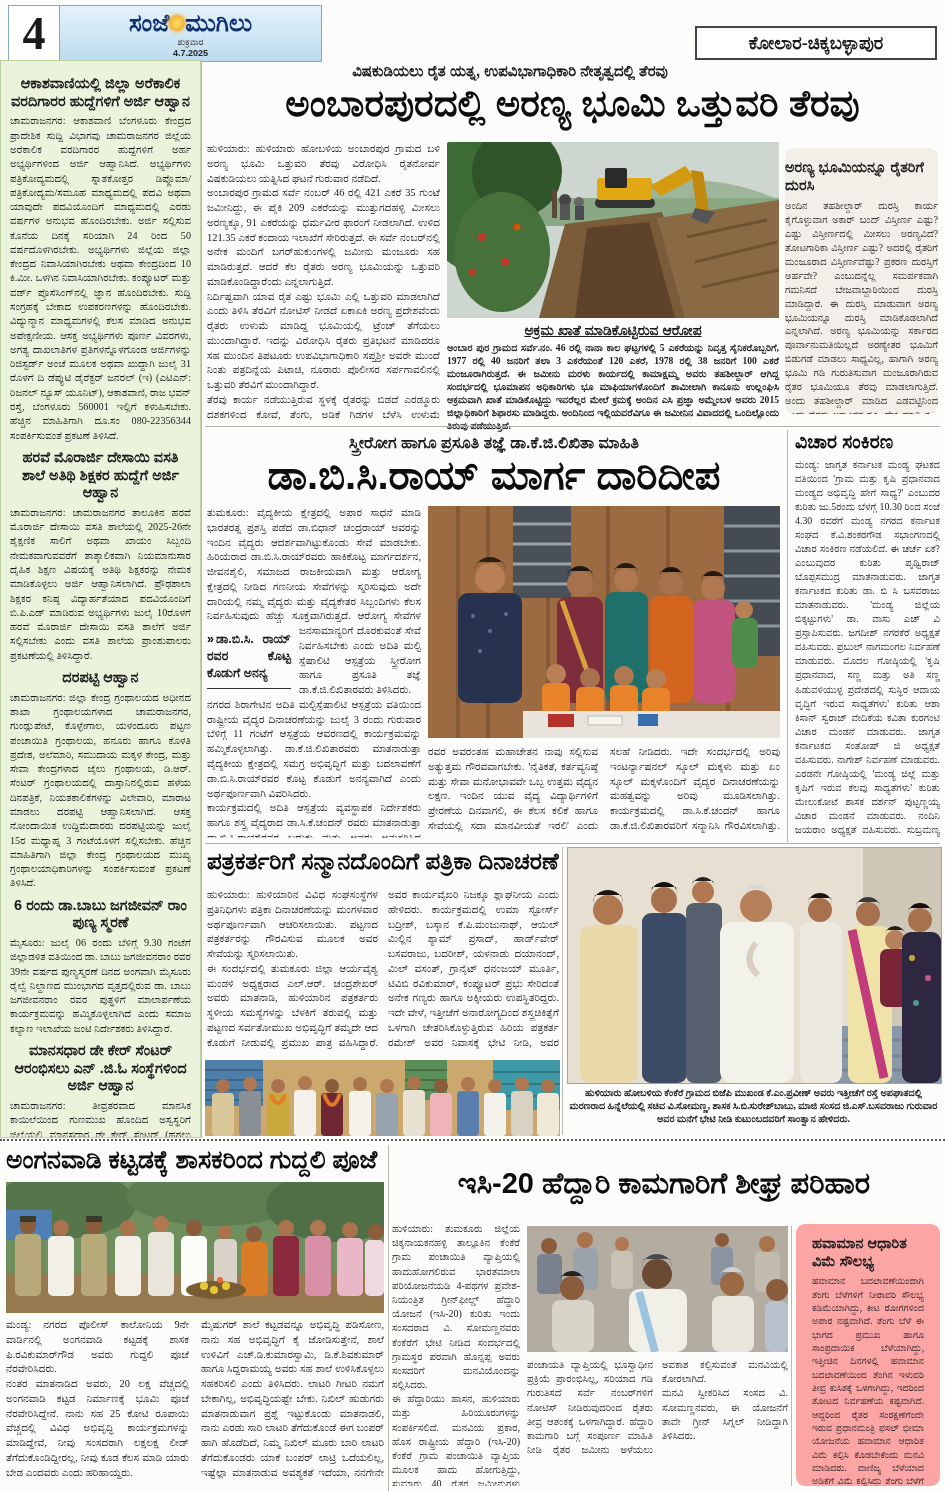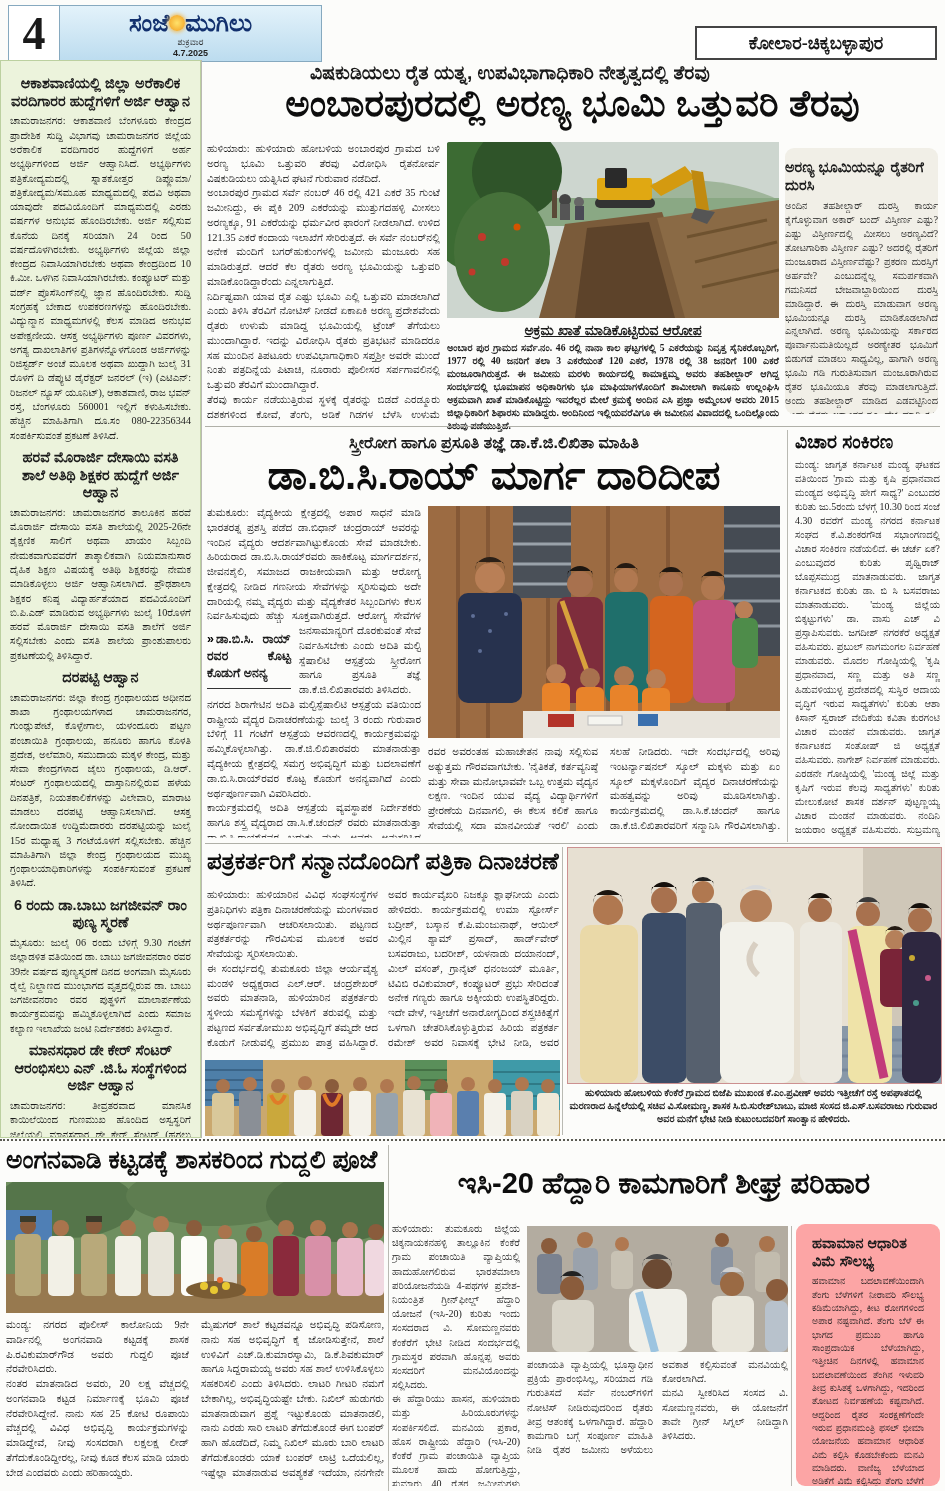--- a/index.html
+++ b/index.html
@@ -86,21 +86,21 @@
     <div>
       <div class="sb-title">6 ರಂದು ಡಾ.ಬಾಬು ಜಗಜೀವನ್ ರಾಂ ಪುಣ್ಯ ಸ್ಮರಣೆ</div>
       <div class="sb-body">ಮೈಸೂರು: ಜುಲೈ 06 ರಂದು ಬೆಳಿಗ್ಗೆ 9.30 ಗಂಟೆಗೆ ಜಿಲ್ಲಾಡಳಿತ ವತಿಯಿಂದ ಡಾ. ಬಾಬು ಜಗಜೀವನರಾಂ ರವರ 39ನೇ ವರ್ಷದ ಪುಣ್ಯಸ್ಮರಣೆ ದಿನದ ಅಂಗವಾಗಿ ಮೈಸೂರು ರೈಲ್ವೆ ನಿಲ್ದಾಣದ ಮುಂಭಾಗದ ವೃತ್ತದಲ್ಲಿರುವ ಡಾ. ಬಾಬು ಜಗಜೀವನರಾಂ ರವರ ಪುತ್ಥಳಿಗೆ ಮಾಲಾರ್ಪಣೆಯ ಕಾರ್ಯಕ್ರಮವನ್ನು ಹಮ್ಮಿಕೊಳ್ಳಲಾಗಿದೆ ಎಂದು ಸಮಾಜ ಕಲ್ಯಾಣ ಇಲಾಖೆಯ ಜಂಟಿ ನಿರ್ದೇಶಕರು ತಿಳಿಸಿದ್ದಾರೆ.</div>
     </div>
     <div>
       <div class="sb-title">ಮಾನಸಧಾರ ಡೇ ಕೇರ್ ಸೆಂಟರ್ ಆರಂಭಿಸಲು ಎನ್ .ಜಿ.ಓ ಸಂಸ್ಥೆಗಳಿಂದ ಅರ್ಜಿ ಆಹ್ವಾನ</div>
       <div class="sb-body">ಚಾಮರಾಜನಗರ: ತೀವ್ರತರವಾದ ಮಾನಸಿಕ ಕಾಯಿಲೆಯಿಂದ ಗುಣಮುಖ ಹೊಂದಿದ ಅಸ್ವಸ್ಥರಿಗೆ ಜಿಲ್ಲೆಯಲ್ಲಿ ಮಾನಸಧಾರ ಡೇ ಕೇರ್ ಸೆಂಟರ್ (ಹಗಲು ಆರೈಕೆ ಕೇಂದ್ರ) ಆರಂಭಿಸಲು ಪರವಾನಗಿ ಹೊಂದಿರುವ ಸರ್ಕಾರೇತರ ಸಂಸ್ಥೆಗಳಿಂದ (ಎನ್.ಜಿ.ಓ) ಅರ್ಜಿ ಆಹ್ವಾನಿಸಲಾಗಿದೆ. 20 ಪುರುಷರು ಮತ್ತು 20 ಮಹಿಳೆಯರು ಸೇರಿದಂತೆ ಒಟ್ಟು 40 ಅಸ್ವಸ್ಥರನ್ನು ಒಳಗೊಂಡ ಹಗಲು ಆರೈಕೆ ಕೇಂದ್ರ ನಿರ್ವಹಿಸಬೇಕಾಗಿರುತ್ತದೆ. ಆಸಕ್ತಿಯುಳ್ಳ ಸರ್ಕಾರೇತರ ಸಂಸ್ಥೆಗಳು (ಎನ್.ಜಿ.ಓ) ನಗರದ ಜಿಲ್ಲಾಡಳಿತ ಭವನದಲ್ಲಿರುವ 3ನೇ ಮಹಡಿಯ ಕೊಠಡಿ ಸಂಖ್ಯೆ 342ರ ಜಿಲ್ಲಾ ಮಾನಸಿಕ ಆರೋಗ್ಯ ಕಾರ್ಯಕ್ರಮ ಕಚೇರಿಯಲ್ಲಿ ಅರ್ಜಿ ಪಡೆದು ಭರ್ತಿ ಮಾಡಿ ಸೂಕ್ತ ದಾಖಲೆಗಳೊಂದಿಗೆ ಜುಲೈ 25ರ ಸಂಜೆ 4 ಗಂಟೆಯೊಳಗೆ ಸಲ್ಲಿಸಬಹುದು. ಹೆಚ್ಚಿನ ಮಾಹಿತಿಗಾಗಿ ಜಿಲ್ಲಾ ಮಾನಸಿಕ ಆರೋಗ್ಯ ಕಾರ್ಯಕ್ರಮಾಧಿಕಾರಿಯನ್ನು ಸಂಪರ್ಕಿಸುವಂತೆ ಜಿಲ್ಲಾ ಆರೋಗ್ಯ ಮತ್ತು ಕುಟುಂಬ ಕಲ್ಯಾಣಾಧಿಕಾರಿಗಳು ಪ್ರಕಟಣೆಯಲ್ಲಿ ತಿಳಿಸಿದ್ದಾರೆ.</div>
     </div>
   </div>
 
-  <div class="abs kicker" style="left:210px;top:62px;width:600px;font-size:19px;">ವಿಷಕುಡಿಯಲು ರೈತ ಯತ್ನ, ಉಪವಿಭಾಗಾಧಿಕಾರಿ ನೇತೃತ್ವದಲ್ಲಿ ತೆರವು</div>
+  <div class="abs kicker" style="left:210px;top:62px;width:600px;font-size:15px;">ವಿಷಕುಡಿಯಲು ರೈತ ಯತ್ನ, ಉಪವಿಭಾಗಾಧಿಕಾರಿ ನೇತೃತ್ವದಲ್ಲಿ ತೆರವು</div>
   <div class="abs headline center" style="left:205px;top:84px;width:735px;font-size:37px;">ಅಂಬಾರಪುರದಲ್ಲಿ ಅರಣ್ಯ ಭೂಮಿ ಒತ್ತುವರಿ ತೆರವು</div>
 
   <div class="abs body-txt prelines" style="left:207px;top:142px;width:233px;height:278px;">ಹುಳಿಯಾರು: ಹುಳಿಯಾರು ಹೋಬಳಿಯ ಅಂಬಾರಪುರ ಗ್ರಾಮದ ಬಳಿ ಅರಣ್ಯ ಭೂಮಿ ಒತ್ತುವರಿ ತೆರವು ವಿರೋಧಿಸಿ ರೈತನೋರ್ವ ವಿಷಕುಡಿಯಲು ಯತ್ನಿಸಿದ ಘಟನೆ ಗುರುವಾರ ನಡೆದಿದೆ.
 ಅಂಬಾರಪುರ ಗ್ರಾಮದ ಸರ್ವೆ ನಂಬರ್ 46 ರಲ್ಲಿ 421 ಎಕರೆ 35 ಗುಂಟೆ ಜಮೀನಿದ್ದು, ಈ ಪೈಕಿ 209 ಎಕರೆಯನ್ನು ಮುತ್ತುಗದಹಳ್ಳಿ ಮೀಸಲು ಅರಣ್ಯಕ್ಕೂ, 91 ಎಕರೆಯನ್ನು ಧರ್ಮವೀರ ಫಾರಂಗೆ ನೀಡಲಾಗಿದೆ. ಉಳಿದ 121.35 ಎಕರೆ ಕಂದಾಯ ಇಲಾಖೆಗೆ ಸೇರಿರುತ್ತದೆ. ಈ ಸರ್ವೆ ನಂಬರ್‌ನಲ್ಲಿ ಅನೇಕ ಮಂದಿಗೆ ಬಗರ್‌ಹುಕುಂಗಳಲ್ಲಿ ಜಮೀನು ಮಂಜೂರು ಸಹ ಮಾಡಿರುತ್ತದೆ. ಆದರೆ ಕೆಲ ರೈತರು ಅರಣ್ಯ ಭೂಮಿಯನ್ನು ಒತ್ತುವರಿ ಮಾಡಿಕೊಂಡಿದ್ದಾರೆಂದು ಎನ್ನಲಾಗುತ್ತಿದೆ.
 ನಿರ್ದಿಷ್ಟವಾಗಿ ಯಾವ ರೈತ ಎಷ್ಟು ಭೂಮಿ ಎಲ್ಲಿ ಒತ್ತುವರಿ ಮಾಡಲಾಗಿದೆ ಎಂದು ತಿಳಿಸಿ ತೆರವಿಗೆ ನೋಟಿಸ್ ನೀಡದೆ ಏಕಾಏಕಿ ಅರಣ್ಯ ಪ್ರದೇಶವೆಂದು ರೈತರು ಉಳುಮೆ ಮಾಡಿದ್ದ ಭೂಮಿಯಲ್ಲಿ ಟ್ರೆಂಚ್ ತೆಗೆಯಲು ಮುಂದಾಗಿದ್ದಾರೆ. ಇದನ್ನು ವಿರೋಧಿಸಿ ರೈತರು ಪ್ರತಿಭಟನೆ ಮಾಡಿದರೂ ಸಹ ಮುಂದಿನ ತಿಪಟೂರು ಉಪವಿಭಾಗಾಧಿಕಾರಿ ಸಪ್ತಶ್ರೀ ಅವರೇ ಮುಂದೆ ನಿಂತು ಪತ್ರದಿನ್ನೆಯ ಪಿಟಾಚಿ, ನೂರಾರು ಪೊಲೀಸರ ಸರ್ಪಗಾವಲಿನಲ್ಲಿ ಒತ್ತುವರಿ ತೆರವಿಗೆ ಮುಂದಾಗಿದ್ದಾರೆ.
 ತೆರವು ಕಾರ್ಯ ನಡೆಯುತ್ತಿರುವ ಸ್ಥಳಕ್ಕೆ ರೈತರನ್ನು ಬಿಡದೆ ಎರಡ್ಮೂರು ದಶಕಗಳಿಂದ ಕೋವೆ, ತೆಂಗು, ಅಡಿಕೆ ಗಿಡಗಳ ಬೆಳೆಸಿ ಉಳುಮೆ ಮಾಡುತ್ತಿರುವ ಭೂಮಿಯನ್ನೇ ಅರಣ್ಯ ಭೂಮಿಯೆಂದು ವಶಕ್ಕೆ ಪಡೆಯುತ್ತಿದ್ದಾರೆ. ಇದನ್ನು ಕಂಡ ರೈತರು ಚಿಂತಾಕ್ರಾಂತರಾಗಿದ್ದು ಅಧಿಕಾರಿಗಳ ಮತ್ತು ಜನಪ್ರತಿನಿಧಿಗಳ ವಿರುದ್ಧ ಆಕ್ರೋಶ ವ್ಯಕ್ತಪಡಿಸುತ್ತಿದ್ದಾರೆ. ಅಲ್ಲದೆ ತೆರವು ಕಾರ್ಯದಿಂದ ಬೇಸತ್ತ ಕುಮಾರನಾಯ್ಕ ಎಂಬ ರೈತನೋರ್ವ ವಿಷಕುಡಿಯಲು ಯತ್ನಿಸಿದ ಘಟನೆ ಸಹ ನಡೆದಿದ್ದು ಪೊಲೀಸರು ವಿಷದ ಬಾಟಲ್ ಕಿತ್ತಿಕೊಂಡು ಬುಕ್ಕಾಪಟ್ಟಣ ಸರ್ಕಾರಿ ಆಸ್ಪತ್ರೆಗೆ ದಾಖಲಿಸಿದ್ದು ಆರೋಗ್ಯದಿಂದಿದ್ದಾರೆ. ಅಲ್ಲದೆ ಒತ್ತುವರಿ ತೆರವು ಕಾರ್ಯವೂ ಸಹ ಭರದಿಂದ ನಡೆಯುತ್ತಿದೆ.</div>
 
   <div class="abs" style="left:447px;top:142px;width:332px;">
     <span class="photo">
       <svg width="332" height="176" viewBox="0 0 332 176">

